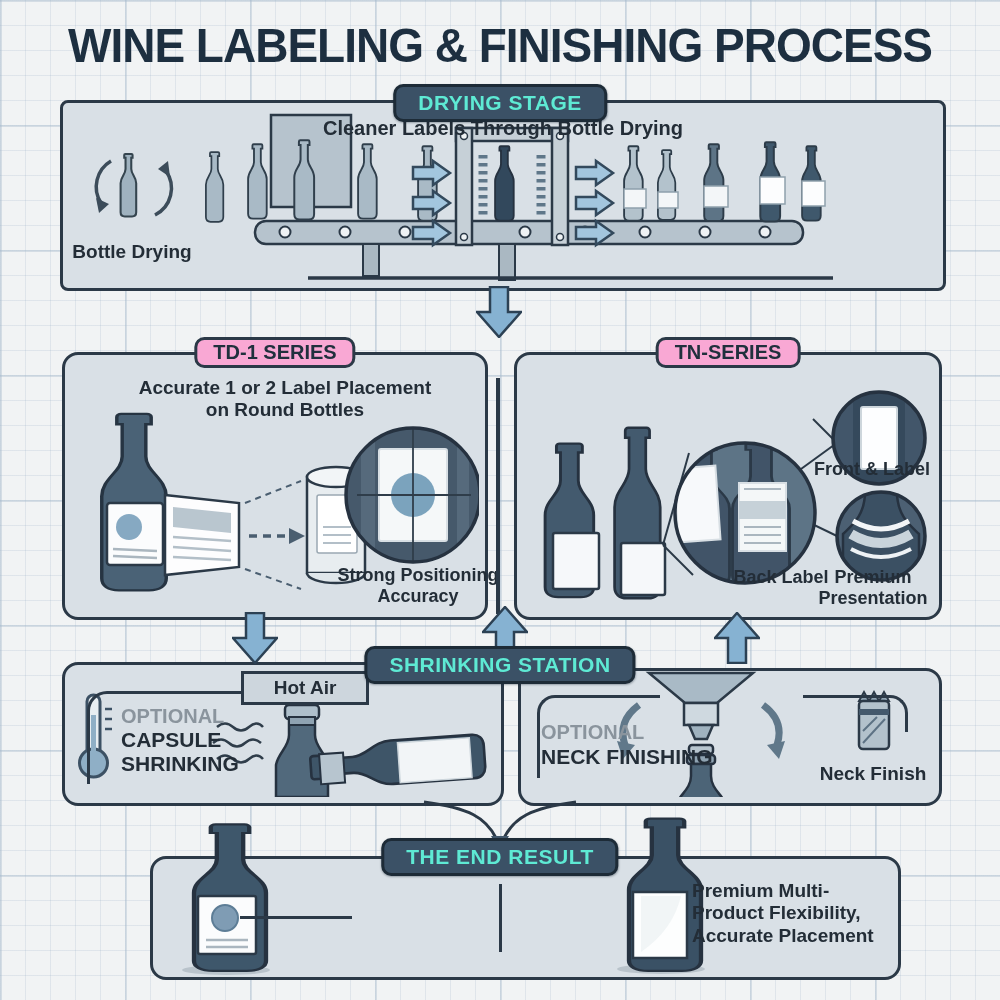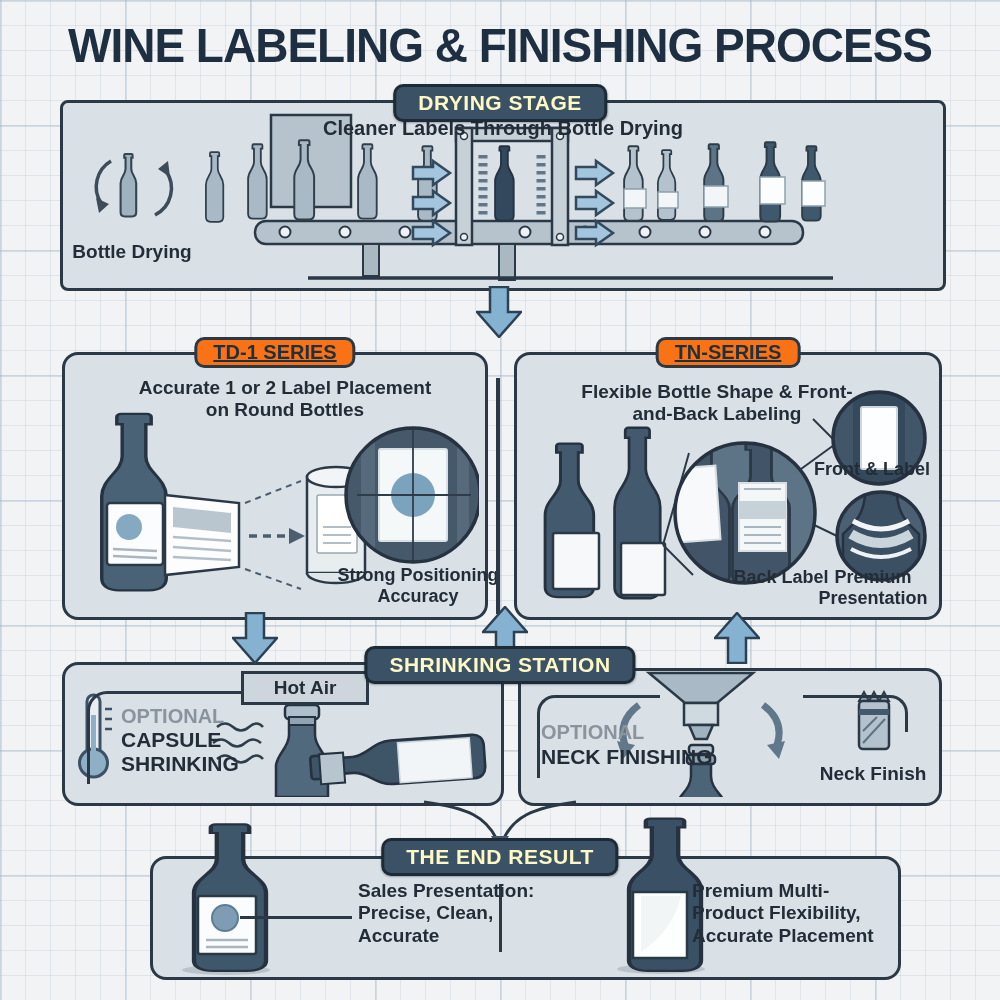--- a/index.html
+++ b/index.html
@@ -15,28 +15,28 @@
     background-size:25px 25px,25px 25px,125px 125px,125px 125px;
   }
   .abs{position:absolute;}
   .title{
     width:1000px;text-align:center;top:18px;left:0;
     font-size:46px;font-weight:800;letter-spacing:-1px;color:#1d2f40;
     transform:scaleY(1.05);
   }
   .badge{
     background:#3b5166;border:3px solid #1d2b37;border-radius:10px;
-    color:#fef9c3;font-weight:700;font-size:21px;letter-spacing:.5px;
+    color:#5eead4;font-weight:700;font-size:21px;letter-spacing:.5px;
     padding:4px 22px;white-space:nowrap;z-index:6;transform:translateX(-50%);
     box-shadow:0 1px 2px rgba(20,35,50,.35);
   }
   .pill{
-    background:#f97316;border:3px solid #2b3947;border-radius:10px;
+    background:#f9a8d4;border:3px solid #2b3947;border-radius:10px;
     color:#20303d;font-weight:700;font-size:20px;padding:1px 16px;
-    white-space:nowrap;z-index:6;left:50%;transform:translateX(-50%);top:-18px;text-decoration:underline;
+    white-space:nowrap;z-index:6;left:50%;transform:translateX(-50%);top:-18px;
   }
   .panel{
     background:#d9e0e6;border:3px solid #2b3947;border-radius:8px;z-index:1;
   }
   .panel.round{border-radius:16px;}
   .txt{font-weight:700;color:#232d37;text-align:center;line-height:1.18;z-index:4;}
   .muted{color:#8a949d;}
   .vline{background:#2b3947;z-index:2;}
   .innerline{border:3px solid #2b3947;z-index:1;}
   svg{display:block;}
@@ -197,21 +197,20 @@
           <line x1="348" y1="70" x2="348" y2="212" stroke="#2f3d4a" stroke-width="1.8"></line>
           <line x1="292" y1="140" x2="406" y2="140" stroke="#2f3d4a" stroke-width="1.8"></line>
         </g>
         <circle cx="348" cy="140" r="67" fill="none" stroke="#263240" stroke-width="3.5"></circle>
       </g>
     </svg>
   </div>
 
   <div class="abs panel round" style="left:514px;top:352px;width:422px;height:262px;">
     <div class="abs pill">TN-SERIES</div>
-    <div class="abs txt" style="left:55px;top:26px;width:290px;font-size:19px;">Flexible Bottle Shape &amp; Front-and-Back Labeling</div>
     <div class="abs txt" style="left:290px;top:104px;width:130px;font-size:18px;">Front &amp; Label</div>
     <div class="abs txt" style="left:150px;top:212px;width:160px;font-size:18px;padding-left:34px;">Back Label</div>
     <div class="abs txt" style="left:292px;top:212px;width:128px;font-size:18px;">Premium Presentation</div>
 
     <svg class="abs" style="left:0;top:0;" width="416" height="256" viewBox="0 0 416 256">
       <defs>
         <clipPath id="tnbig">
             <circle cx="228" cy="158" r="70"></circle>
           </clipPath>
         <clipPath id="tntop">
@@ -374,21 +373,20 @@
 
   <svg class="abs" style="left:168px;top:818px;z-index:4;" width="112" height="158" viewBox="0 0 112 158">
     <ellipse cx="58" cy="152" rx="44" ry="5" fill="#b9c3cb"></ellipse>
     <use href="#bottle" transform="translate(14,4) scale(2.4,1.22)" fill="#3e576b" stroke="#263240" stroke-width="1.8"></use>
     <rect x="30" y="78" width="58" height="58" rx="2" fill="#fbfcfd" stroke="#2b3947" stroke-width="2.5"></rect>
     <circle cx="57" cy="100" r="13" fill="#7f9cb4" stroke="#5d7d96" stroke-width="2"></circle>
     <line x1="38" y1="122" x2="80" y2="122" stroke="#aab6bf" stroke-width="2.5"></line>
     <line x1="38" y1="129" x2="80" y2="129" stroke="#aab6bf" stroke-width="2.5"></line>
   </svg>
   <div class="abs" style="left:240px;top:916px;width:112px;height:3px;background:#2b3947;z-index:5;"></div>
-  <div class="abs txt" style="left:358px;top:880px;width:200px;font-size:19px;text-align:left;z-index:4;">Sales Presentation: Precise, Clean, Accurate</div>
 
   <svg class="abs" style="left:605px;top:812px;z-index:4;" width="112" height="164" viewBox="0 0 112 164">
     <ellipse cx="56" cy="157" rx="44" ry="5" fill="#b9c3cb"></ellipse>
     <use href="#bottle" transform="translate(12,4) scale(2.4,1.27)" fill="#3a5165" stroke="#263240" stroke-width="1.8"></use>
     <path d="M28 80 h54 v66 h-54 z" fill="#fdfefe" stroke="#2b3947" stroke-width="2.5"></path>
     <path d="M76 84 q-8 34 -40 56 v-56 z" fill="#eef2f4" opacity="0.8"></path>
   </svg>
   <div class="abs txt" style="left:692px;top:880px;width:190px;font-size:19px;text-align:left;z-index:4;">Premium Multi-Product Flexibility, Accurate Placement</div>
 
 </div>

